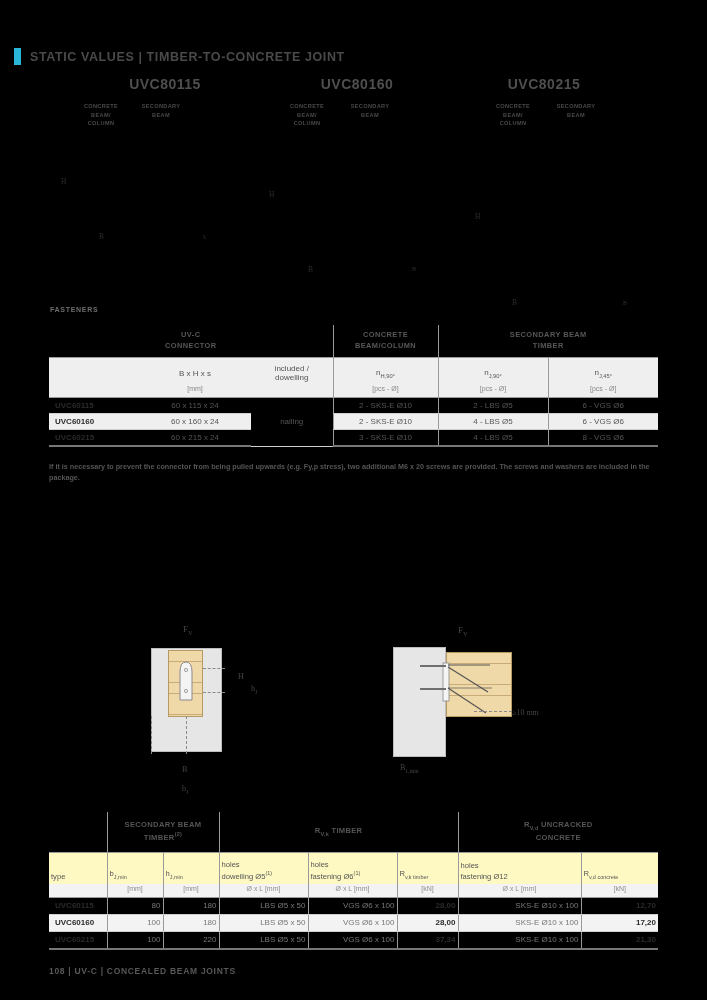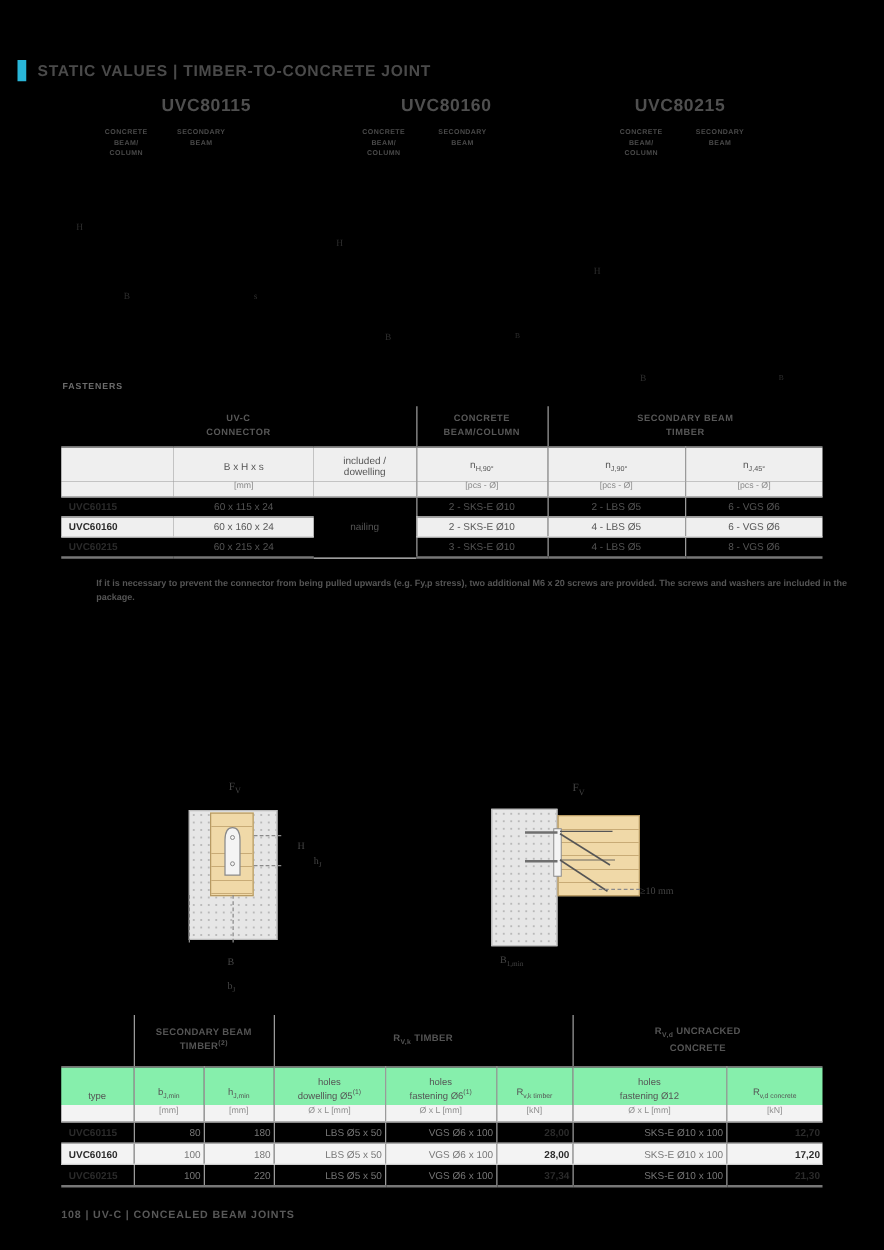--- a/index.html
+++ b/index.html
@@ -74,21 +74,21 @@
   }
   #table1 td.cell.vl { border-left: 1px solid #9a9a9a; }
   #table1 td.type { font-weight: 700; color: #2b2b2b; text-align: left; padding-left: 6px; }
   #table1 tr.alt td.cell { background: #efefef; }
   #table1 tr.last td.cell { border-bottom: 2px solid #777; }
   sub { font-size: 0.72em; }
   sup { font-size: 0.72em; }
 
   #note1 {
     position: absolute; left: 49px; top: 461px; width: 604px;
-    font-size: 7.2px; font-weight: 700; color: #555; line-height: 1.55; margin-left: 28px;
+    font-size: 7.2px; font-weight: 700; color: #555; line-height: 1.55;
   }
 
   
   .draw { position: absolute; }
   .concrete {
     background: #e6e6e6;
     background-image: radial-gradient(#b9b9b9 0.6px, transparent 0.7px);
     background-size: 6px 6px;
     border: 1px solid #bdbdbd;
   }
@@ -116,22 +116,22 @@
     position: absolute; left: 49px; top: 812px; width: 609px;
     border-collapse: collapse;
   }
   #table2 .grp {
     font-size: 7.6px; color: #555; letter-spacing: .3px;
     text-align: center; line-height: 1.5; padding: 7px 3px 9px;
     border-bottom: 1px solid #9a9a9a; vertical-align: middle;
   }
   #table2 .grp.vl { border-left: 1px solid #9a9a9a; }
   #table2 .sub {
-    background: #86efac; text-align: center; color: #555;
-    font-size: 7.6px; padding: 6px 12px 2px; line-height: 1.45;
+    background: #fef9c3; color: #555;
+    font-size: 7.6px; padding: 6px 2px 2px; line-height: 1.45;
     vertical-align: bottom;
   }
   #table2 .sub.vl { border-left: 1px solid #9a9a9a; }
   #table2 .unit {
     background: #f3f3f3; text-align: center; color: #8e8e8e;
     font-size: 7px; padding: 1px 2px 5px;
     border-bottom: 1px solid #9a9a9a;
   }
   #table2 .unit.vl { border-left: 1px solid #9a9a9a; }
   #table2 td.cell {

